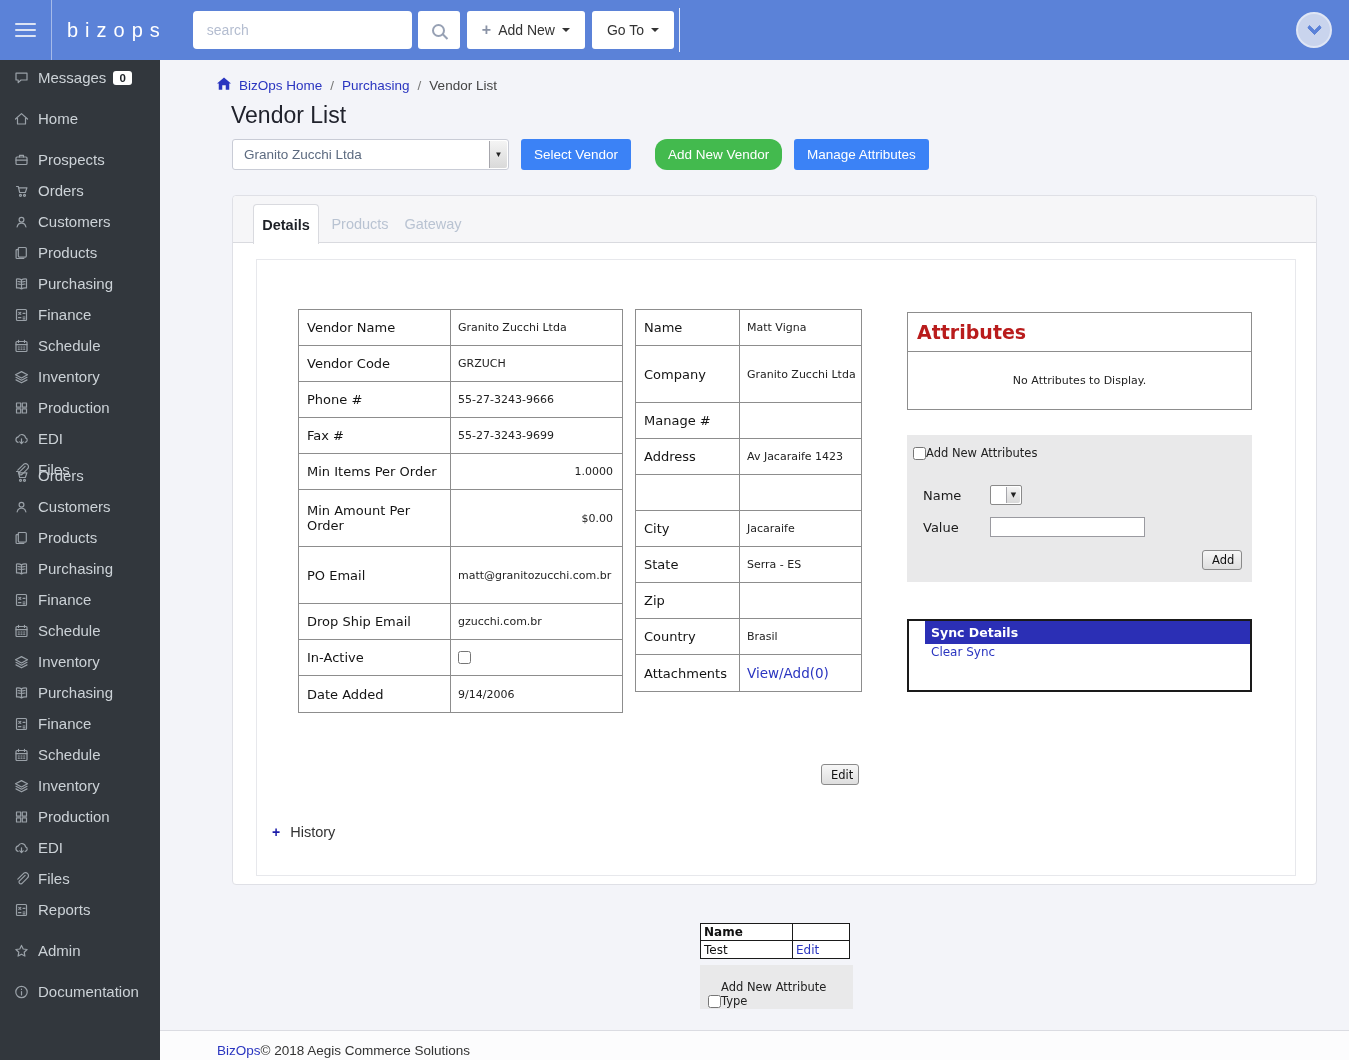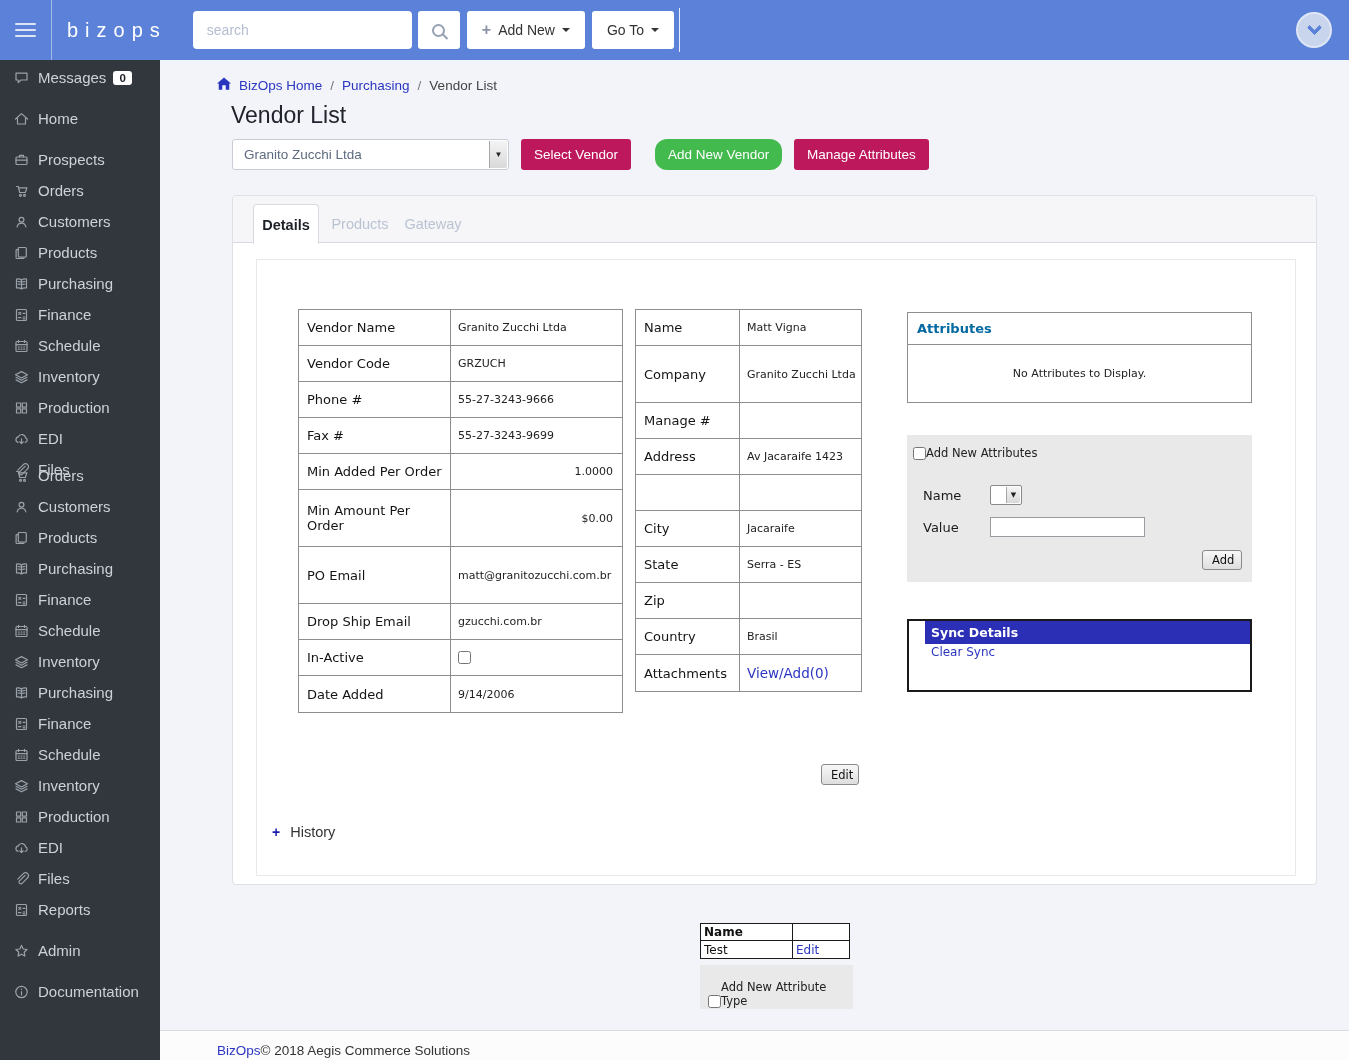--- a/index.html
+++ b/index.html
@@ -39,21 +39,21 @@
   .breadcrumb { position:absolute; left:57px; top:17px; font-size:13.5px; color:#666; display:flex; align-items:center; gap:8px; }
   .breadcrumb .bc-sep { color:#777; }
   .bc-current { color:#444; }
   .bc-home-icon svg { fill:#2a35c0; }
 
   .page-title { position:absolute; left:71px; top:42px; font-size:23px; color:#20222c; font-weight:400; }
 
   .vendor-select { position:absolute; left:72px; top:79px; width:277px; height:31px; background:#fff; border:1px solid #c9ccd6; border-radius:3px; font-size:13.5px; color:#5d6b80; display:flex; align-items:center; padding-left:11px; cursor:pointer; }
   .sel-arrow { position:absolute; right:1px; top:1px; bottom:1px; width:18px; background:linear-gradient(#f4f4f4,#d9d9d9); border-left:1px solid #a6a6ac; border-radius:0 2px 2px 0; display:flex; align-items:center; justify-content:center; font-size:8px; color:#222; }
   .btn-blue, .btn-green { position:absolute; top:79px; height:31px; border:none; border-radius:3px; color:#fff; font-size:13.5px; padding:0 13px; cursor:pointer; }
-  .btn-blue { background:#be185d; }
+  .btn-blue { background:#3b82f6; }
   .btn-green { background:#43ba4e;border-radius:12px; }
   #btn-select-vendor { left:361px; }
   #btn-add-vendor { left:495px; }
   #btn-manage-attr { left:634px; }
 
   
   .card { position:absolute; left:72px; top:135px; width:1085px; height:690px; background:#fff; border:1px solid #dfe0e6; border-radius:4px; }
   .tabstrip { position:absolute; left:0; top:0; right:0; height:47px; background:#f6f6f8; border-bottom:1px solid #d9dadf; border-radius:4px 4px 0 0; }
   .tab { position:absolute; top:8px; height:40px; display:flex; align-items:center; justify-content:center; font-size:14.5px; cursor:pointer; z-index:2; }
   .tab.active { background:#fff; border:1px solid #d9dadf; border-bottom:none; border-radius:4px 4px 0 0; font-weight:bold; color:#1d2026; }
@@ -74,21 +74,21 @@
   .t-details { left:41px; top:49px; width:325px; }
   .t-details .lbl { width:152px; }
   .t-details .tr:nth-child(6), .t-details .tr:nth-child(7) { min-height:57px; }
   .t-contact { left:378px; top:49px; width:227px; }
   .t-contact .lbl { width:104px; }
   .t-contact .tr:nth-child(2) { min-height:57px; }
   .t-contact .val a { font-size:13.5px; }
 
   
   .attr-box { position:absolute; left:650px; top:52px; width:345px; border:1px solid #8d8d8d; background:#fff; font-family:"DejaVu Sans", sans-serif; }
-  .attr-box .hdr { padding:8px 9px; font-weight:bold; font-size:13px; color:#0369a1; border-bottom:1px solid #8d8d8d; }
+  .attr-box .hdr { padding:8px 9px; font-weight:bold; font-size:19px; color:#b91c1c; border-bottom:1px solid #8d8d8d; }
   .attr-box .bodytxt { height:57px; display:flex; align-items:center; justify-content:center; font-size:11px; color:#222; }
 
   .add-attrs { position:absolute; left:650px; top:175px; width:345px; height:147px; background:#e9e9ea; font-family:"DejaVu Sans", sans-serif; }
   .chk-row { position:absolute; left:6px; top:11px; display:flex; align-items:flex-end; font-size:11.5px; color:#222; }
   .chk-row input { width:13px; height:13px; margin:0; }
   .fa-label { position:absolute; font-size:13px; color:#1a1a1a; }
   #lbl-attr-name { left:16px; top:53px; }
   #lbl-attr-value { left:16px; top:85px; }
   .mini-select { position:absolute; left:83px; top:50px; width:32px; height:20px; background:#fff; border:1px solid #8a8a8a; border-radius:2px; cursor:pointer; }
   .mini-select .sel-arrow { width:14px; font-size:7px; }
@@ -475,21 +475,21 @@
             </div>
             <div class="tr">
               <div class="td lbl">Phone #</div>
               <div class="td val">55-27-3243-9666</div>
             </div>
             <div class="tr">
               <div class="td lbl">Fax #</div>
               <div class="td val">55-27-3243-9699</div>
             </div>
             <div class="tr">
-              <div class="td lbl">Min Added Per Order</div>
+              <div class="td lbl">Min Items Per Order</div>
               <div class="td val right">1.0000</div>
             </div>
             <div class="tr">
               <div class="td lbl">Min Amount Per Order</div>
               <div class="td val right">$0.00</div>
             </div>
             <div class="tr">
               <div class="td lbl">PO Email</div>
               <div class="td val">matt@granitozucchi.com.br</div>
             </div>

